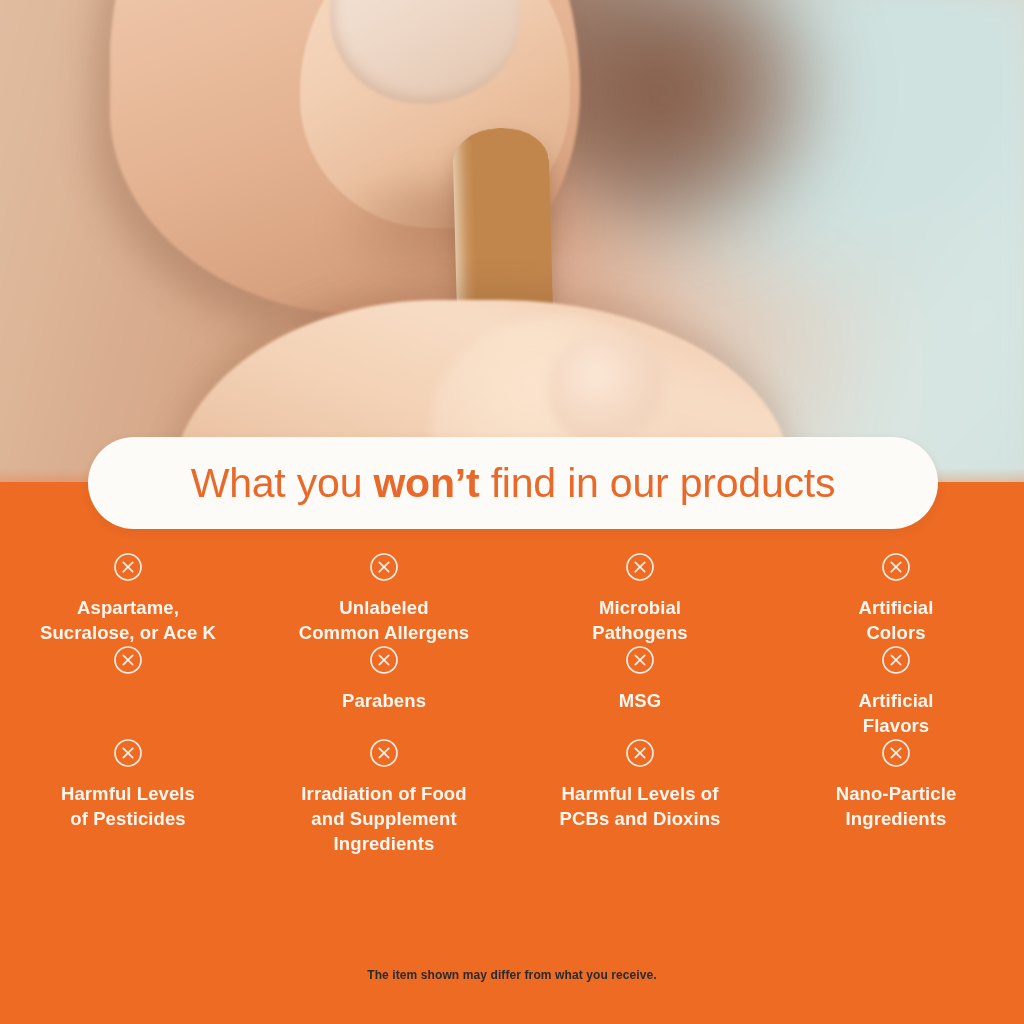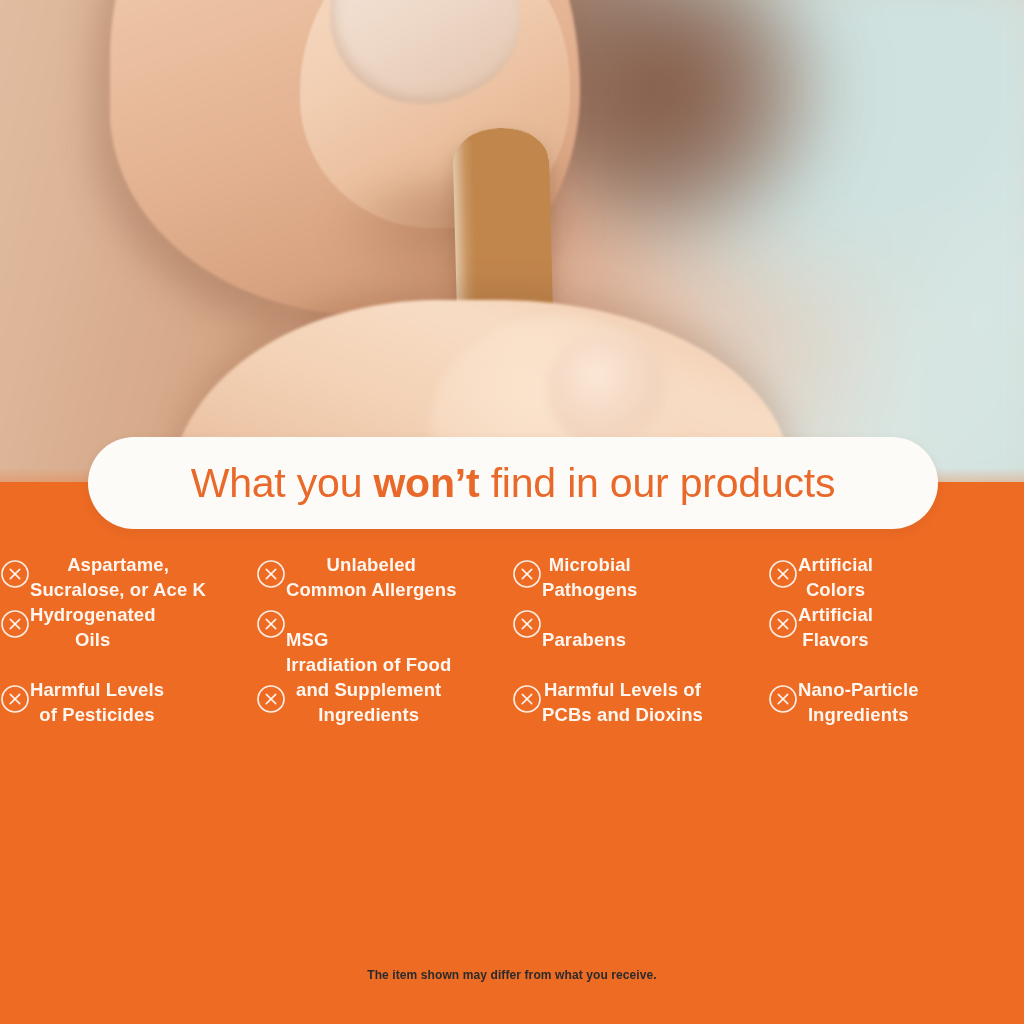--- a/index.html
+++ b/index.html
@@ -224,21 +224,22 @@
   .grid {
     position:absolute;
     left:0; top:552px;
     width:1024px;
     display:grid;
     grid-template-columns:repeat(4, 256px);
     row-gap:0;
   }
   .cell {
     display:flex;
-    align-items:flex-end;
+    flex-direction:column;
+    align-items:center;
     padding-top:0;
   }
 
   .x-icon {
     width:30px; height:30px;
     display:block;
     margin-bottom:13px;
   }
   .x-icon circle, .x-icon line {
     stroke:rgba(255,255,255,0.88);
@@ -345,38 +346,36 @@
       <div class="cell-label">Artificial
 Colors</div>
     </div>
 
     <div class="cell">
       <svg class="x-icon" viewBox="0 0 30 30">
         <circle cx="15" cy="15" r="13"></circle>
           <line x1="10.3" y1="10.3" x2="19.7" y2="19.7"></line>
           <line x1="19.7" y1="10.3" x2="10.3" y2="19.7"></line>
       </svg>
-      <div class="cell-label">Hydrogenated
-Oils</div>
+    </div>
+    <div class="cell">
+      <svg class="x-icon" viewBox="0 0 30 30">
+        <circle cx="15" cy="15" r="13"></circle>
+          <line x1="10.3" y1="10.3" x2="19.7" y2="19.7"></line>
+          <line x1="19.7" y1="10.3" x2="10.3" y2="19.7"></line>
+      </svg>
+      <div class="cell-label">Parabens</div>
     </div>
     <div class="cell">
       <svg class="x-icon" viewBox="0 0 30 30">
         <circle cx="15" cy="15" r="13"></circle>
           <line x1="10.3" y1="10.3" x2="19.7" y2="19.7"></line>
           <line x1="19.7" y1="10.3" x2="10.3" y2="19.7"></line>
       </svg>
       <div class="cell-label">MSG</div>
-    </div>
-    <div class="cell">
-      <svg class="x-icon" viewBox="0 0 30 30">
-        <circle cx="15" cy="15" r="13"></circle>
-          <line x1="10.3" y1="10.3" x2="19.7" y2="19.7"></line>
-          <line x1="19.7" y1="10.3" x2="10.3" y2="19.7"></line>
-      </svg>
-      <div class="cell-label">Parabens</div>
     </div>
     <div class="cell">
       <svg class="x-icon" viewBox="0 0 30 30">
         <circle cx="15" cy="15" r="13"></circle>
           <line x1="10.3" y1="10.3" x2="19.7" y2="19.7"></line>
           <line x1="19.7" y1="10.3" x2="10.3" y2="19.7"></line>
       </svg>
       <div class="cell-label">Artificial
 Flavors</div>
     </div>

